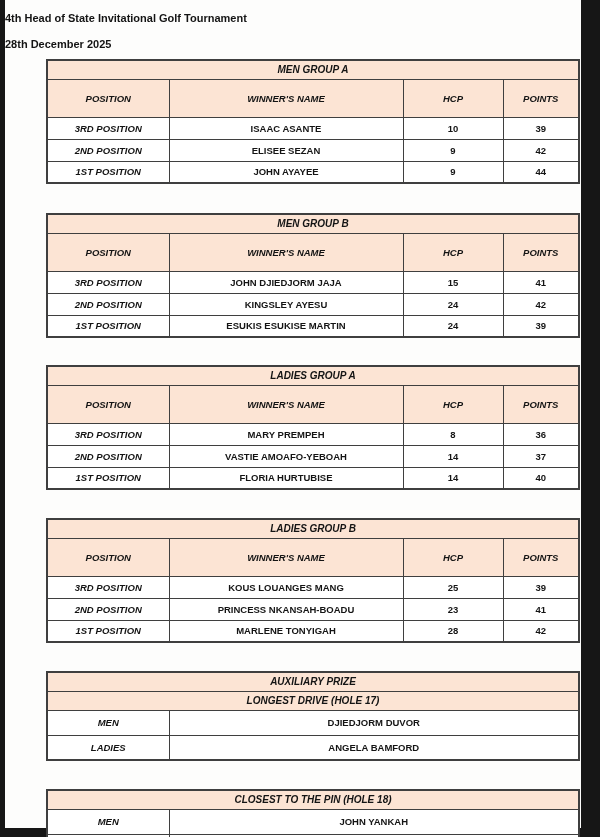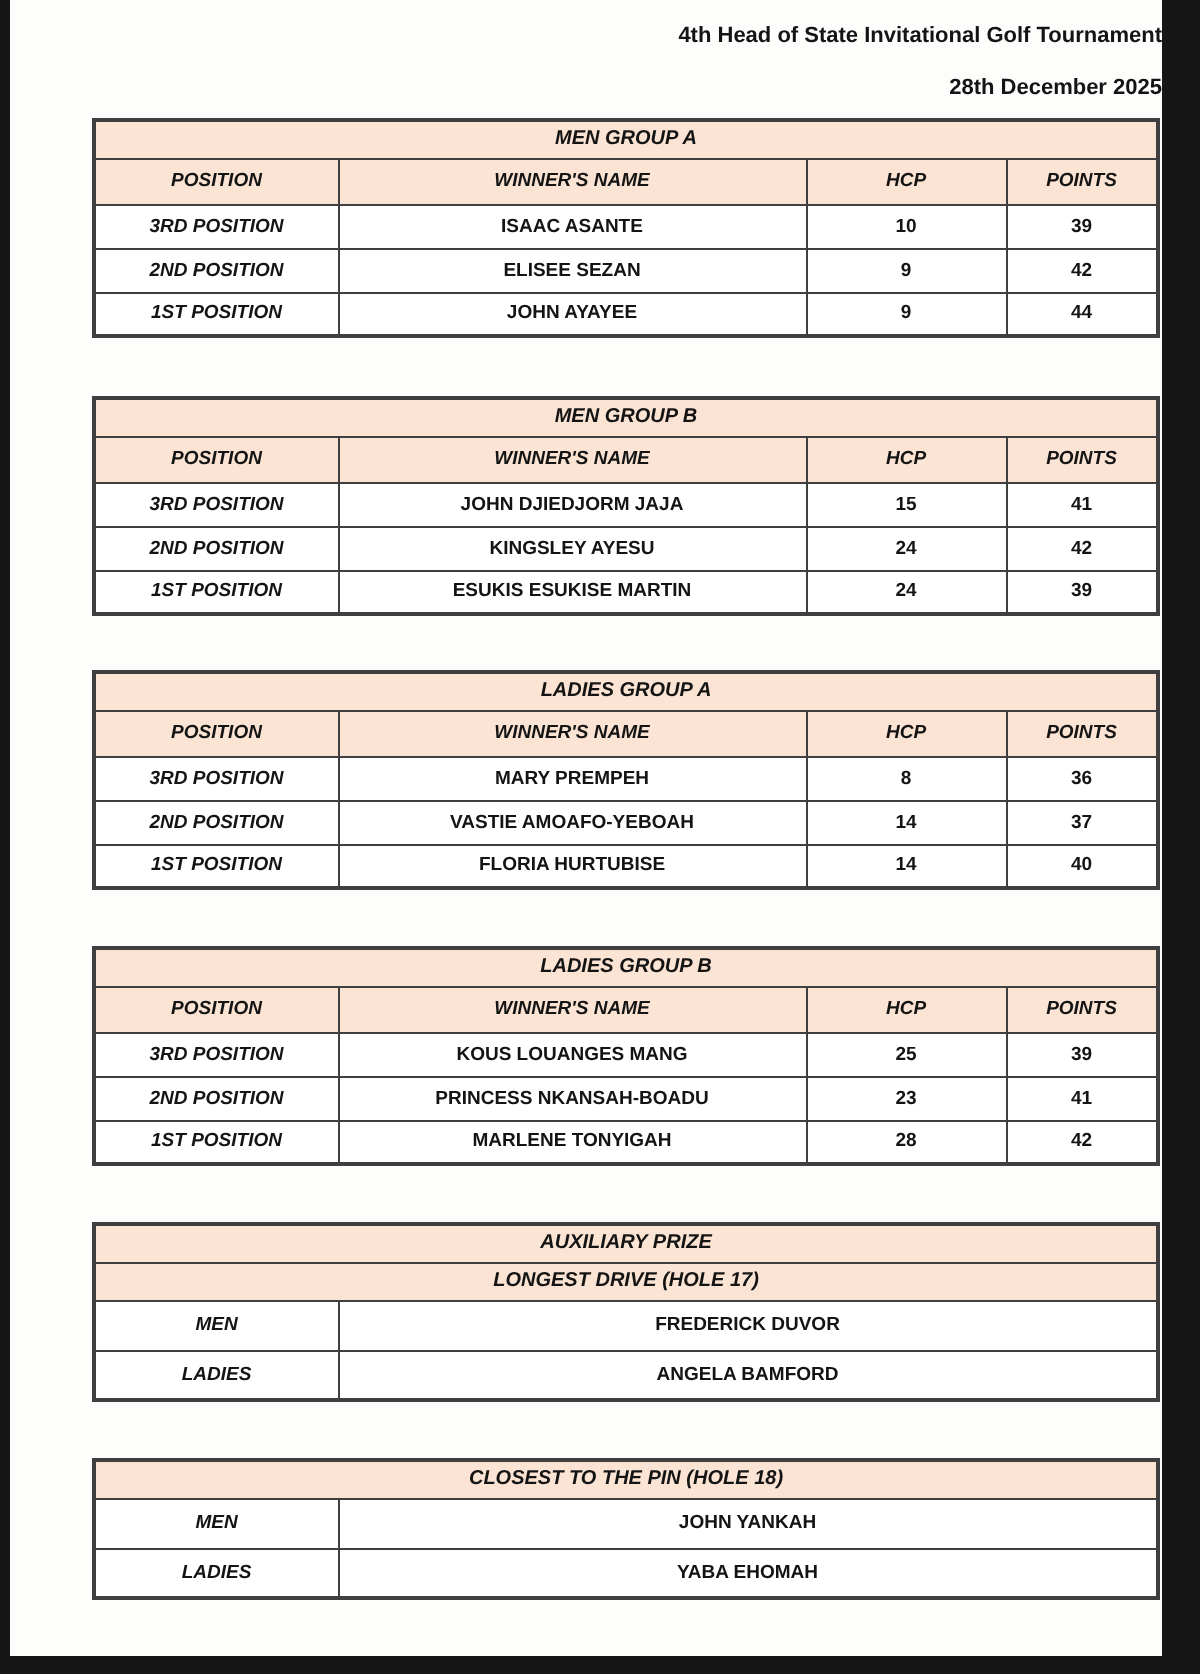--- a/index.html
+++ b/index.html
@@ -21,21 +21,21 @@
   .edge-right { right:0; top:0; width:19px; height:837px; }
   .edge-bottom{ left:0; bottom:0; width:600px; height:9px; }
   .edge-topstreak { left:0; top:0; width:36px; height:3px; }
 
   .page {
     position:absolute; left:5px; top:0;
     width:576px; height:828px;
     background:#fdfdfc;
   }
 
-  .headings { text-align:right; padding-top:12px;padding-left:24px; }
+  .headings { text-align:left; padding-top:12px; }
   .h-line { font-weight:bold; font-size:11px; line-height:13px; }
   .h-date  { margin-top:13px; }
   .h-sheet { margin-top:13px; }
 
   table {
     border-collapse:collapse;
     table-layout:fixed;
     width:532px;
     margin-left:41px;
     border:2px solid var(--border);
@@ -47,21 +47,21 @@
     vertical-align:middle;
     font-size:9.5px;
     font-weight:bold;
     padding:0 2px;
     overflow:hidden;
     white-space:nowrap;
   }
   .fill { background:var(--header-fill); }
   .ital { font-style:italic; }
   .r-title td { height:19px; font-size:10px; }
-  .r-hdr   td { height:23px; }
+  .r-hdr   td { height:38px; }
   .r-data  td { height:22px; }
   .r-aux   td { height:25px; }
 
   .t1 { margin-top:8px; }
   .t2 { margin-top:29px; }
   .t3 { margin-top:27px; }
   .t4 { margin-top:28px; }
   .t5 { margin-top:28px; }
   .t6 { margin-top:28px;padding-left:12px; }
 </style>
@@ -239,21 +239,21 @@
       </colgroup>
     <tbody>
         <tr class="r-title">
           <td colspan="2" class="fill ital">AUXILIARY PRIZE</td>
         </tr>
     <tr class="r-title">
           <td colspan="2" class="fill ital">LONGEST DRIVE (HOLE 17)</td>
         </tr>
     <tr class="r-aux">
       <td class="ital">MEN</td>
-      <td>FREDERICK DUVOR</td>
+      <td>DJIEDJORM DUVOR</td>
     </tr>
     <tr class="r-aux">
       <td class="ital">LADIES</td>
       <td>ANGELA BAMFORD</td>
     </tr>
   </tbody>
     </table>
 
   <table class="t6">
     <colgroup>

